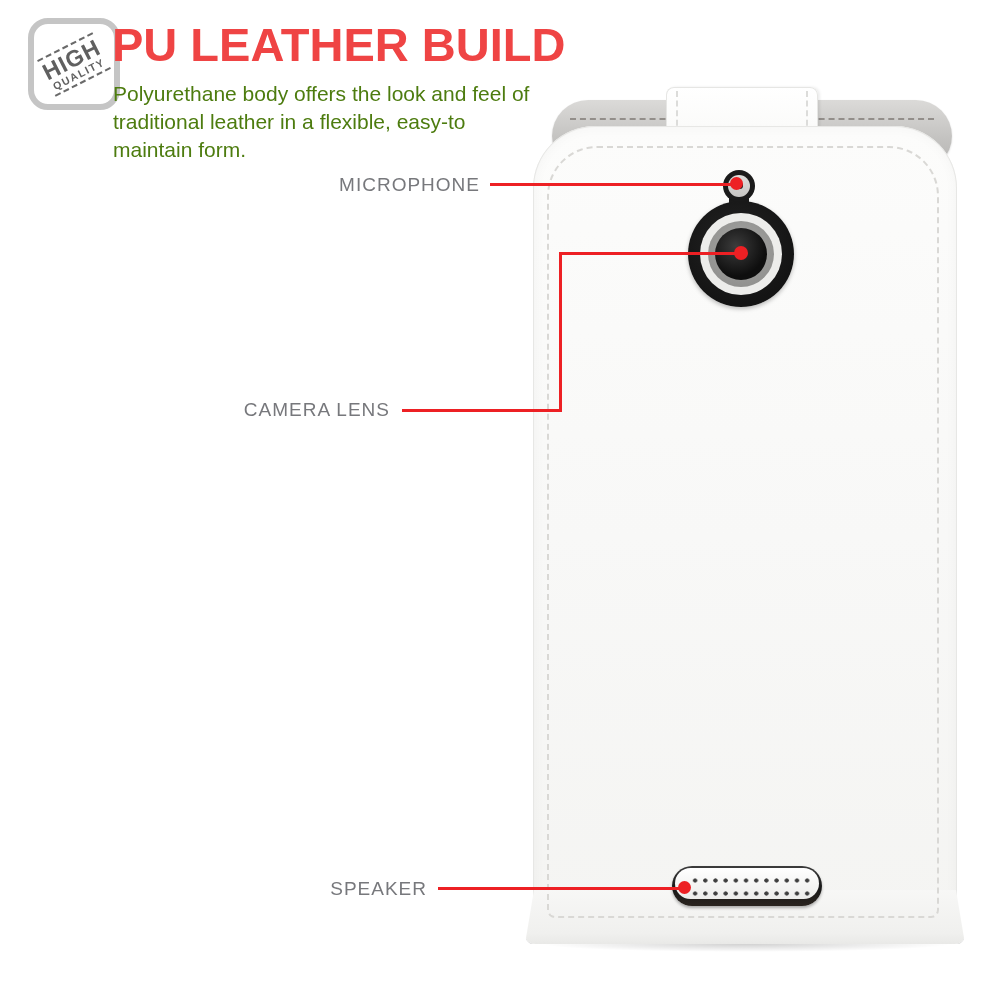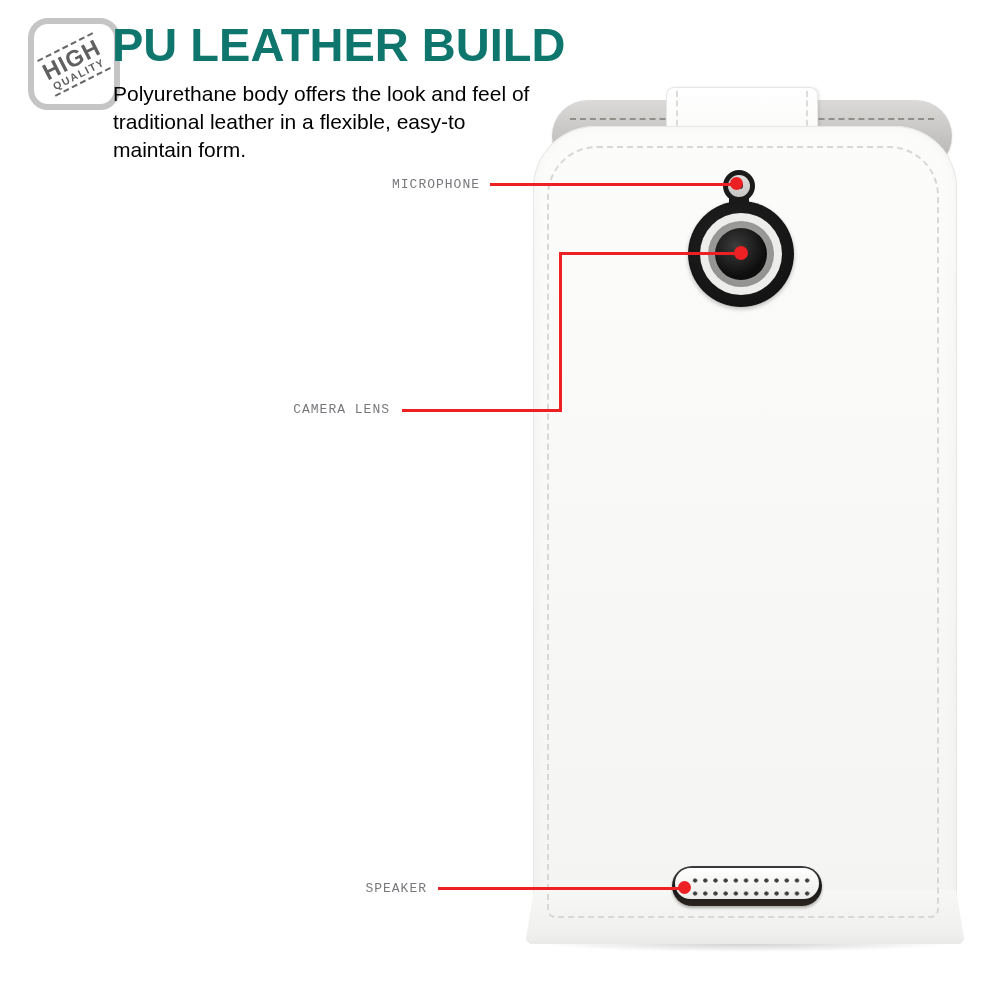--- a/index.html
+++ b/index.html
@@ -17,25 +17,25 @@
     display:flex;align-items:center;justify-content:center;
   }
   .badge-inner{transform:rotate(-27deg);text-align:center;color:#606060;}
   .badge-dash{width:62px;border-top:2px dashed #6a6a6a;margin:2px auto;}
   .badge-line1{font-size:23px;font-weight:bold;letter-spacing:1px;line-height:22px;}
   .badge-line2{font-size:10.5px;font-weight:bold;letter-spacing:1.5px;line-height:11px;}
 
   
   .title{
     left:112px;top:20px;width:560px;
-    font-size:47px;font-weight:800;color:#0f766e;letter-spacing:0px;line-height:50px;
+    font-size:47px;font-weight:800;color:#ef4444;letter-spacing:0px;line-height:50px;
   }
   .desc{
     left:113px;top:80px;width:428px;
-    font-size:21px;color:#000000;line-height:28px;
+    font-size:21px;color:#4d7c0f;line-height:28px;
   }
 
   
   .suede-band{
     left:552px;top:100px;width:400px;height:72px;border-radius:38px;
     background:linear-gradient(180deg,#dbdad8 0%,#c3c2c0 55%,#b2b1af 100%);
     box-shadow:0 1px 2px rgba(0,0,0,0.15);
   }
   .suede-stitch{
     left:570px;top:118px;width:364px;height:0;
@@ -96,22 +96,22 @@
     background:linear-gradient(180deg,#ffffff 0%,#ececea 100%);
   }
   .spk-dots{
     left:688px;top:873px;width:122px;height:26px;
     background-image:radial-gradient(circle,#3f3f3f 1.8px,rgba(0,0,0,0) 2.4px);
     background-size:10.2px 13px;background-position:2px 1px;
   }
 
   
   .callout-label{
-    font-size:13px;letter-spacing:1px;color:#77787c;white-space:nowrap;
-    height:20px;line-height:20px;text-align:left;font-family:Liberation Mono, monospace;
+    font-size:19px;letter-spacing:1px;color:#77787c;white-space:nowrap;
+    height:20px;line-height:20px;text-align:left;
   }
   .lbl-mic{right:520px;top:175px;}
   .lbl-cam{right:610px;top:400px;}
   .lbl-spk{right:573px;top:879px;}
   .rline{background:#ed2024;}
   .line-mic{left:490px;top:183px;width:247px;height:3px;}
   .line-cam-h1{left:560px;top:252px;width:181px;height:3px;}
   .line-cam-v{left:559px;top:252px;width:3px;height:160px;}
   .line-cam-h2{left:402px;top:409px;width:160px;height:3px;}
   .line-spk{left:438px;top:887px;width:247px;height:3px;}

